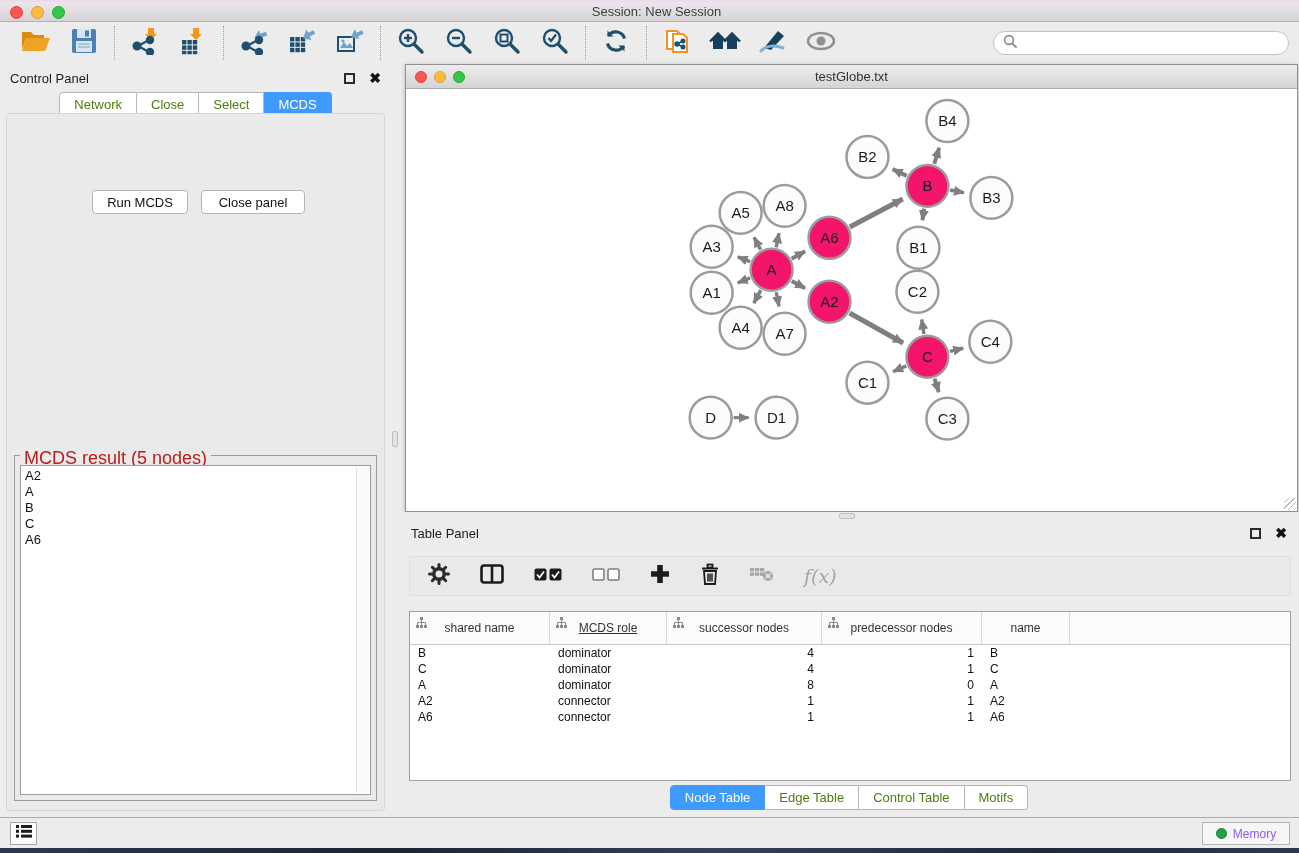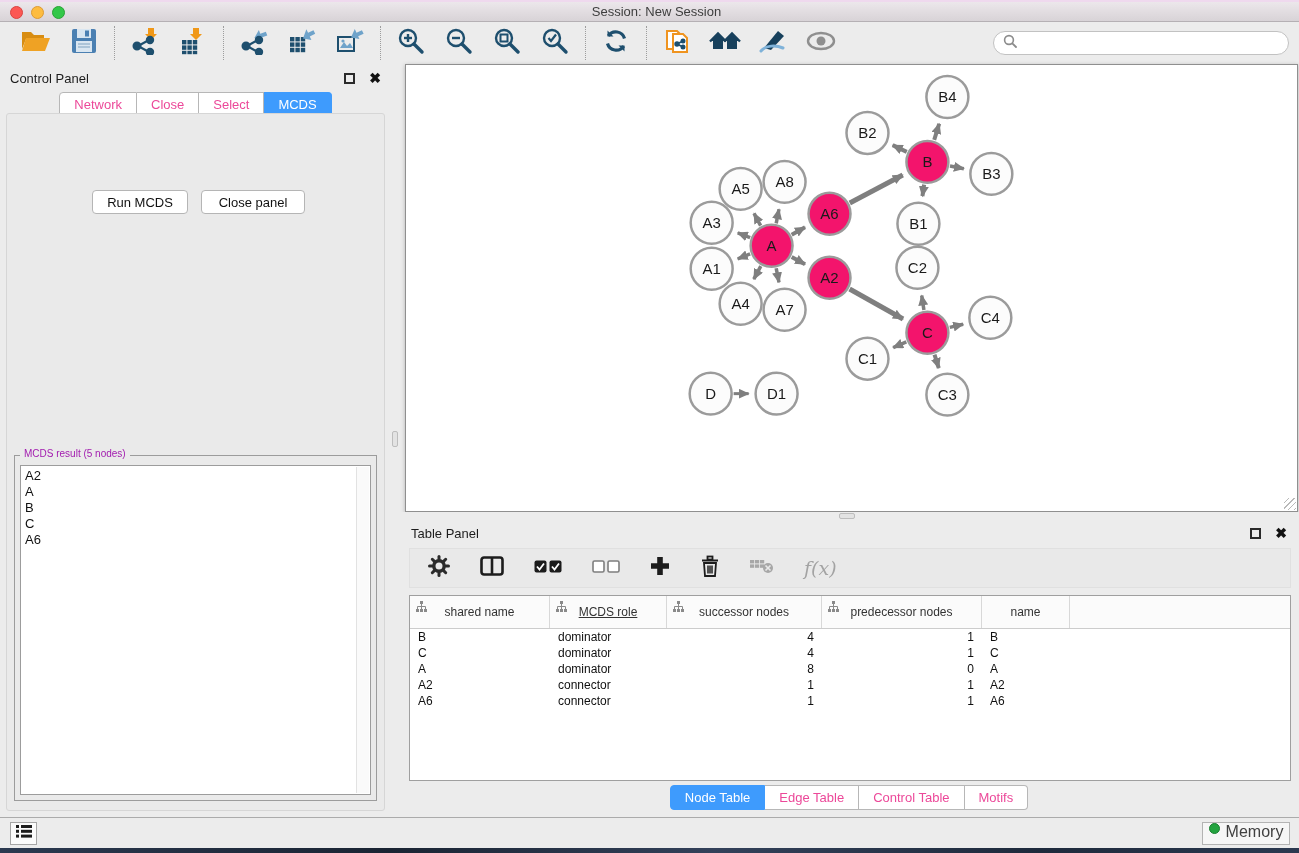--- a/index.html
+++ b/index.html
@@ -28,40 +28,40 @@
   
   .main { display:flex; height:753px; }
 
   
   .control-panel { width:391px; background:#ececec; position:relative; flex:none; }
   .cp-header { height:28px; display:flex; align-items:center; padding:0 10px; font-size:13px; color:#1d1d1d; }
   .cp-header .spacer { flex:1; }
   .float-icon { width:11px; height:11px; border:2px solid #2a2a2a; margin-right:14px; cursor:pointer; }
   .close-x { font-size:14px; font-weight:bold; color:#111; cursor:pointer; line-height:1; }
   .cp-tabs { display:flex; justify-content:center; }
-  .seg { font-size:13px; padding:4px 14px; background:#fff; border:1px solid #b7b7b7; border-left:none; color:#ec4899; cursor:pointer; }
+  .seg { font-size:13px; padding:4px 14px; background:#fff; border:1px solid #b7b7b7; border-left:none; color:#4d7c0f; cursor:pointer; }
   .seg:first-child { border-left:1px solid #b7b7b7; border-radius:4px 0 0 4px; }
   .seg:last-child { border-radius:0 4px 4px 0; }
   .seg.active { background:#3e9bfd; border-color:#3e9bfd; color:#fff; }
   .cp-body { position:absolute; left:6px; right:6px; top:49px; bottom:6px; background:#eaeaea;
     border:1px solid #d6d6d6; border-radius:3px; }
   .opt-label { position:absolute; top:76px; left:0; right:0; text-align:center; font-size:13px; color:#111; }
   .criterion { position:absolute; top:92px; left:43px; width:312px; height:24px; background:#fff;
     border:1px solid #ababab; border-radius:4px; display:flex; align-items:center; cursor:pointer; }
   .criterion .val { flex:1; font-size:13px; color:#111; padding-left:9px; white-space:nowrap; }
   .stepper { width:19px; height:22px; border-radius:0 3px 3px 0; background:linear-gradient(#6cb1fb,#2b7bee);
     display:flex; flex-direction:column; align-items:center; justify-content:center; gap:3px; }
   .tri-up { width:0; height:0; border-left:4px solid transparent; border-right:4px solid transparent; border-bottom:5px solid #fff; }
   .tri-dn { width:0; height:0; border-left:4px solid transparent; border-right:4px solid transparent; border-top:5px solid #fff; }
   .cp-btn { position:absolute; top:126px; height:24px; background:#fff; border:1px solid #b5b5b5;
     border-radius:4px; font-size:13px; color:#111; display:flex; align-items:center; justify-content:center; cursor:pointer; }
   .btn-run { left:92px; width:96px; }
   .btn-close { left:201px; width:104px; }
   .result-group { position:absolute; top:391px; left:14px; right:14px; bottom:16px; border:1px solid #9c9c9c; }
-  .result-legend { position:absolute; top:-8px; left:5px; background:#eaeaea; padding:0 4px; font-size:10px; color:#a21caf; }
+  .result-legend { position:absolute; top:-8px; left:5px; background:#eaeaea; padding:0 4px; font-size:18px; color:#b91c1c; }
   .result-list { position:absolute; top:9px; left:5px; right:5px; bottom:5px; background:#fff;
     border:1px solid #9c9c9c; font-size:13px; color:#111; padding:2px 0 0 4px; overflow:hidden; }
   .result-item { height:16px; line-height:16px; cursor:default; }
   .vtrack { position:absolute; top:1px; right:1px; bottom:1px; width:13px; background:#fafafa; border-left:1px solid #e2e2e2; }
 
   
   .vsplit { width:8px; flex:none; position:relative; background:#ececec; cursor:col-resize; }
   .vgrip { position:absolute; top:367px; left:1px; width:6px; height:16px; background:#e3e3e3; border:1px solid #bdbdbd; border-radius:2px; }
 
   
@@ -77,21 +77,21 @@
   .nw-canvas { flex:1; position:relative; background:#fff; }
   .nw-canvas svg { position:absolute; inset:0; }
   .resize-grip { position:absolute; right:1px; bottom:1px; width:12px; height:12px; cursor:nwse-resize;
     background:repeating-linear-gradient(135deg, transparent 0 3px, #b9b9b9 3px 4px); }
 
   
   .hsplit { height:8px; position:relative; background:#ececec; cursor:row-resize; }
   .hgrip { position:absolute; top:1px; left:440px; width:16px; height:6px; background:#e3e3e3; border:1px solid #bdbdbd; border-radius:2px; }
 
   
-  .table-panel { flex:1; background:#ececec; display:flex; flex-direction:column; position:relative; min-height:0; }
+  .table-panel { flex:1; background:#ececec; display:flex; flex-direction:column; position:relative; min-height:0;gap:8px; }
   .tp-header { height:26px; display:flex; align-items:center; padding:0 12px; font-size:13px; color:#1d1d1d; flex:none; }
   .tp-header .spacer { flex:1; }
   .tp-toolbar { margin:2px 8px 0 10px; height:40px; background:#e9e9e9; border:1px solid #e0e0e0;
     display:flex; align-items:center; gap:30px; padding:0 18px; flex:none; }
   .tp-tool { display:flex; align-items:center; justify-content:center; cursor:pointer; }
   .tp-tool.disabled { cursor:default; }
   .fx { font-family:"DejaVu Serif", serif; font-style:italic; font-size:19px; color:#a3a3a3; }
   .tp-table { margin:7px 8px 0 10px; flex:1; background:#fff; border:1px solid #9f9f9f; overflow:hidden; margin-bottom:36px; }
   .thead { display:flex; height:33px; background:#fbfbfb; border-bottom:1px solid #cccccc; }
   .th { position:relative; display:flex; align-items:center; justify-content:center; font-size:12px; color:#333;
@@ -99,21 +99,21 @@
   .th .tree { position:absolute; left:6px; top:5px; }
   .tbody .tr { display:flex; height:16px; align-items:center; font-size:12px; color:#101010; cursor:default; }
   .td { flex:none; padding:0 8px; white-space:nowrap; overflow:hidden; }
   .td.num { text-align:right; }
   .tp-tabs { position:absolute; bottom:7px; left:0; right:0; display:flex; justify-content:center; }
 
   
   .statusbar { height:31px; background:#ececec; border-top:1px solid #ababab; display:flex; align-items:center; padding:0 10px; position:relative; }
   .list-btn { width:27px; height:23px; background:#fbfbfb; border:1px solid #a6a6a6; display:flex; align-items:center; justify-content:center; cursor:pointer; }
   .memory-btn { position:absolute; right:9px; top:4px; height:23px; width:88px; background:#f6f6f6; border:1px solid #b3b3b3;
-    display:flex; justify-content:center; gap:6px; font-size:16px; color:#404040; cursor:pointer; }
+    display:flex; align-items:center; justify-content:center; gap:6px; font-size:12px; color:#8b5cf6; cursor:pointer; }
   .memory-dot { width:11px; height:11px; border-radius:50%; background:#23a33f; border:1px solid #188030; }
 
   .desktop-strip { height:5px; background:linear-gradient(90deg,#2b3950,#1a2433 30%,#33415a 55%,#1e2a3c 80%,#2b3950); }
 </style>
 </head>
 <body>
 
 <div class="app">
 
   <div class="titlebar">
@@ -351,20 +351,28 @@
       </div>
     </div>
 
     <div class="vsplit">
         <div class="vgrip"></div>
       </div>
 
     <div class="right">
 
       <div class="network-window">
+        <div class="nw-titlebar">
+          <div class="nw-lights">
+            <div class="light red"></div>
+            <div class="light yellow"></div>
+            <div class="light green"></div>
+          </div>
+          <span>testGlobe.txt</span>
+        </div>
         <div class="nw-canvas" id="nw-canvas">
             <svg viewBox="0 0 892 422" width="100%" height="100%" preserveAspectRatio="xMinYMin meet">
               <defs>
                 <marker id="arrow" markerUnits="userSpaceOnUse" markerWidth="12" markerHeight="10" refX="10" refY="5" orient="auto">
                   <path d="M0,0 L11,5 L0,10 Z" fill="#7F7F7F"></path>
                 </marker>
               </defs>
               <line x1="344.5" y1="189.2" x2="332.1" y2="194.0" stroke="#7F7F7F" stroke-width="3.5" marker-end="url(#arrow)"></line>
               <line x1="386.1" y1="192.1" x2="399.5" y2="199.5" stroke="#7F7F7F" stroke-width="4" marker-end="url(#arrow)"></line>
               <line x1="344.5" y1="172.8" x2="332.1" y2="168.0" stroke="#7F7F7F" stroke-width="3.5" marker-end="url(#arrow)"></line>

